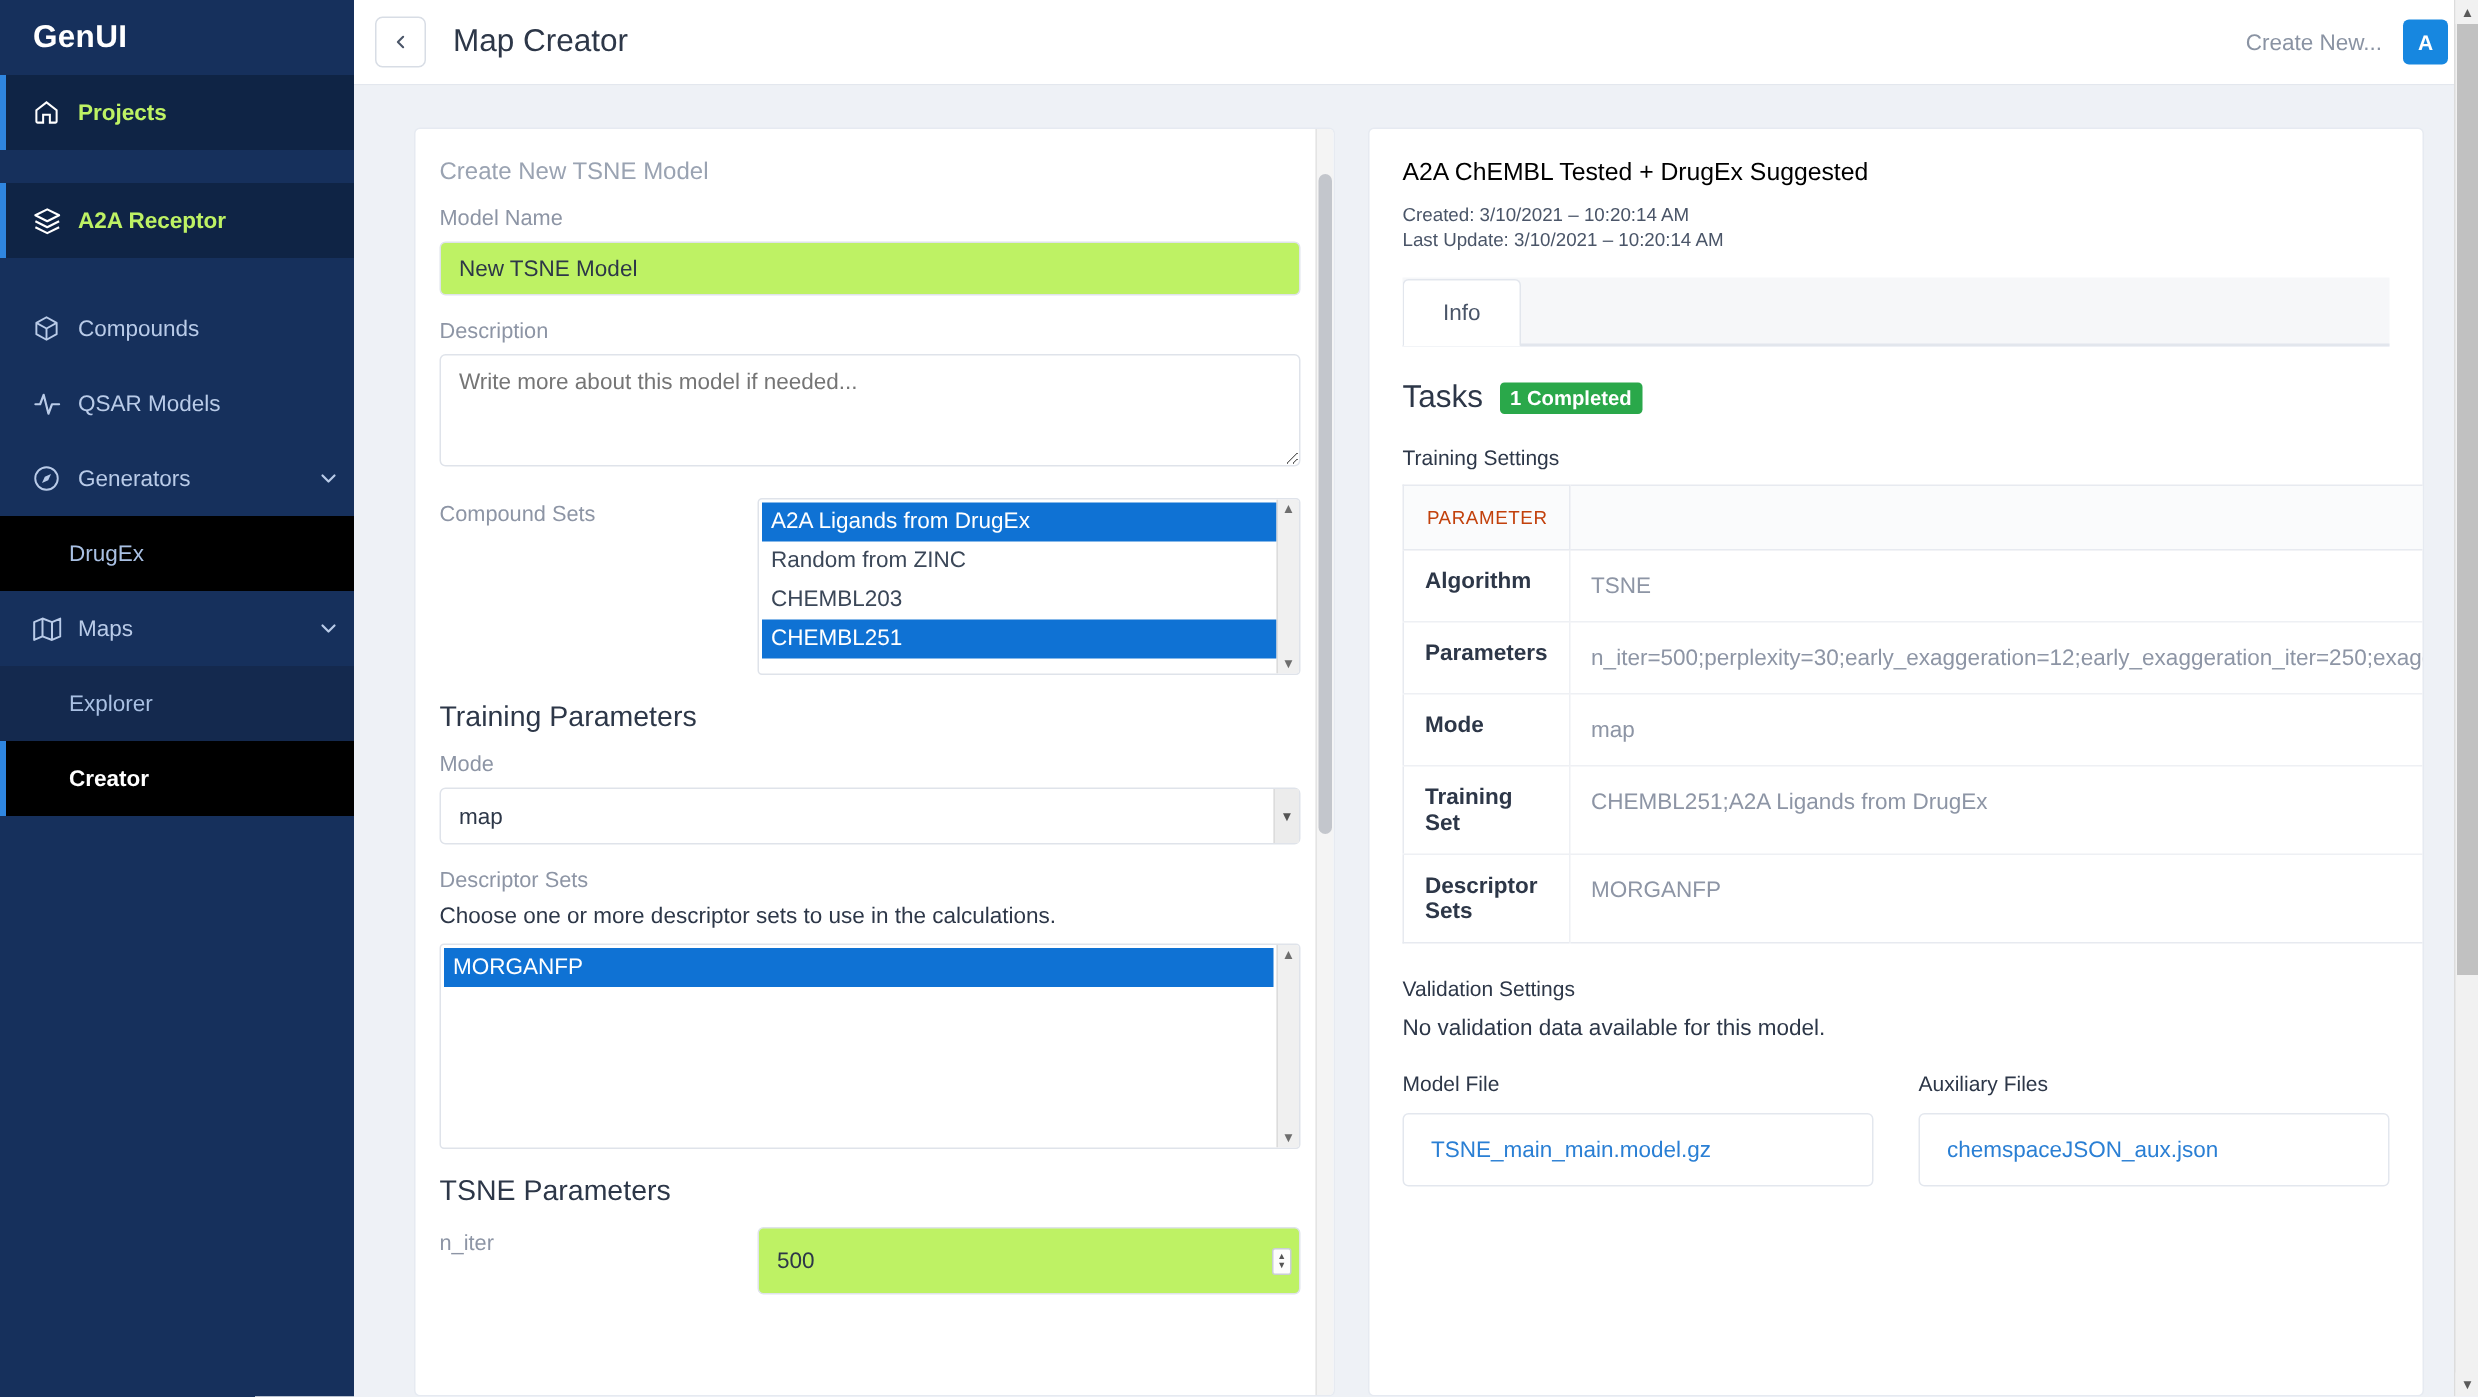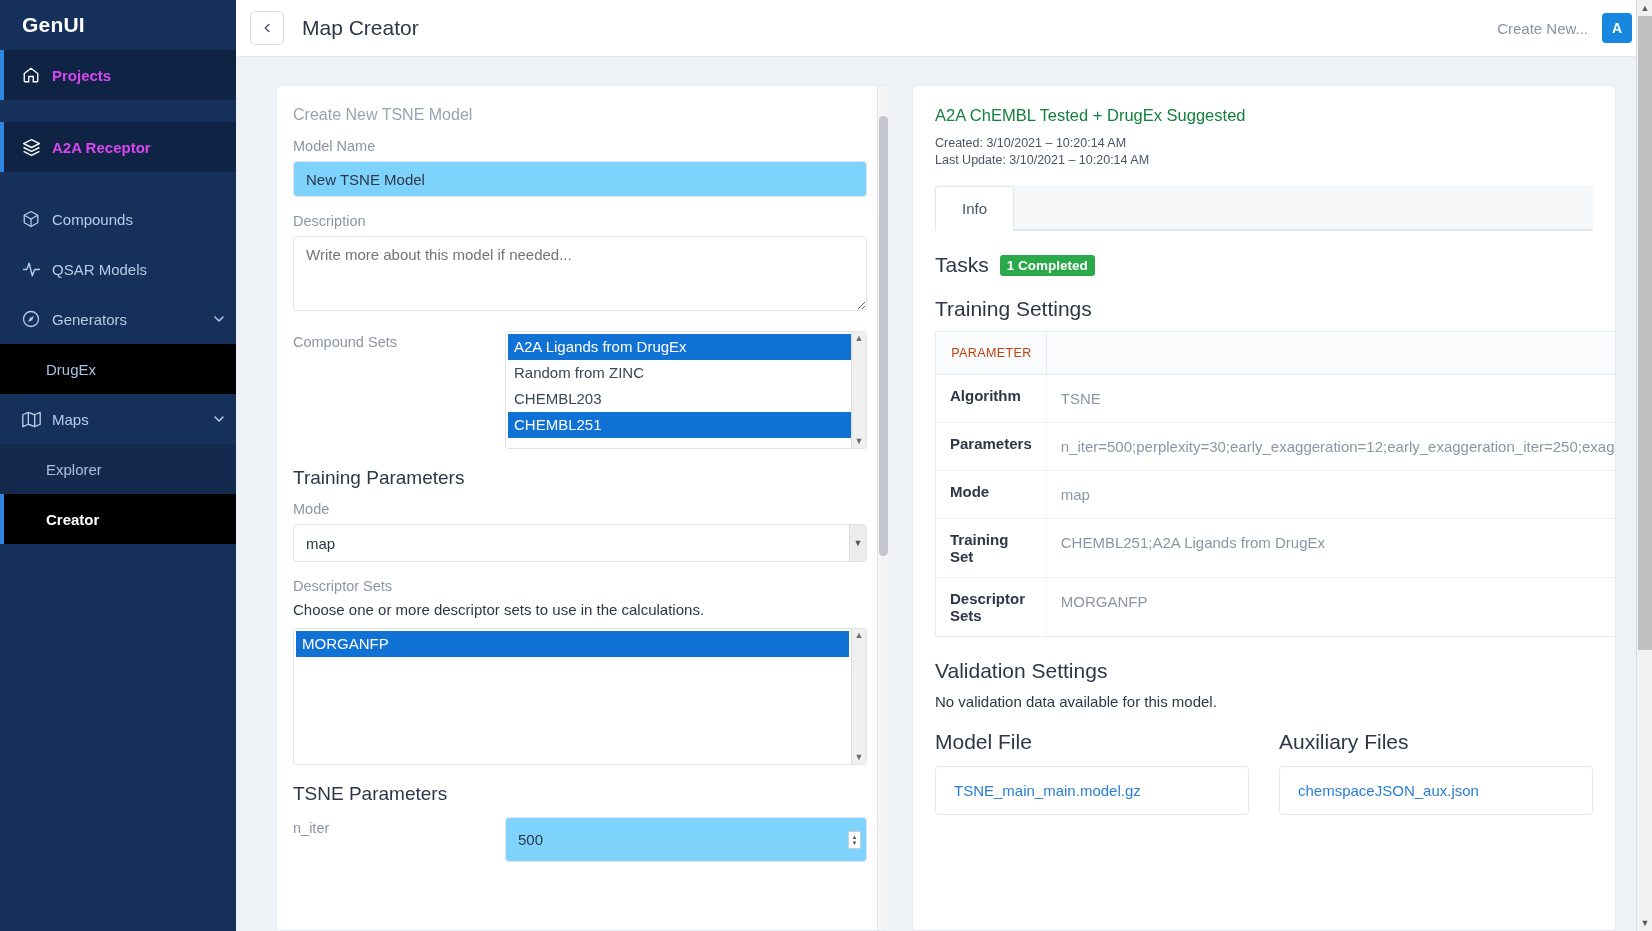--- a/index.html
+++ b/index.html
@@ -30,21 +30,21 @@
     display: flex; align-items: center;
     height: 50px;
     padding-left: 22px;
     font-size: 15px;
     color: #b9cbe8;
     cursor: pointer;
   }
   .nav-item .ico { width: 30px; flex: 0 0 30px; display: flex; align-items: center; }
   .nav-item .lbl { flex: 1; }
   .nav-item .chev { width: 34px; flex: 0 0 34px; display: flex; align-items: center; justify-content: center; }
-  .nav-top { background: #0f2445; color: #d946ef; font-weight: bold; }
+  .nav-top { background: #0f2445; color: #bef264; font-weight: bold; }
   .nav-top::before {
     content: ""; position: absolute; left: 0; top: 0; bottom: 0; width: 4px;
     background: #2f86e0;
   }
   .nav-sep { height: 1px; margin: 0 22px; background: #2a4571; }
   .nav-sep-wrap { height: 22px; display: flex; align-items: center; background:#16305c;}
   .nav-group { background: #16305c; }
   .nav-sub {
     position: relative;
     display: flex; align-items: center;
@@ -91,21 +91,21 @@
   .card-left { flex: 0 0 614px; height: 846px; overflow: hidden; }
   .card-right { flex: 1; height: 846px; overflow: hidden; }
 
   .form-inner { padding: 20px 22px 0 16px; }
 
   .form-legend { font-size: 16px; color: #9aa3b2; margin-bottom: 14px; padding-left: 0; }
   .f-label { font-size: 14.5px; color: #8d95a5; margin-bottom: 7px; }
   .f-input {
     width: 100%; height: 36px; border: 1px solid #dfe3ea; border-radius: 4px;
     padding: 0 12px; font-size: 15px; color: #2d3748; outline: none;
-    font-family: "Liberation Sans", sans-serif; background: #7dd3fc;
+    font-family: "Liberation Sans", sans-serif; background: #bef264;
   }
   .f-input::placeholder { color: #9aa3b2; }
   .f-textarea {
     width: 100%; height: 75px; border: 1px solid #dfe3ea; border-radius: 4px;
     padding: 9px 12px; font-size: 15px; color: #9aa3b2; outline: none; resize: vertical;
     font-family: "Liberation Sans", sans-serif; background: #fff;
   }
   .f-row { margin-bottom: 16px; }
 
   .fld-inline { display: flex; align-items: flex-start; margin-bottom: 14px; }
@@ -158,33 +158,33 @@
   .panel-scroll {
     position: absolute; right: 0; top: 0; width: 12px; height: 100%;
     background: #f4f4f4; border-left: 1px solid #e4e4e4;
   }
   .panel-thumb {
     position: absolute; left: 1px; width: 9px; border-radius: 5px; background: #c3c6cc;
   }
 
   
   .r-inner { padding: 20px 22px 0 22px; }
-  .r-title { font-size: 16.5px; color: #15803d; margin-bottom: 10px; }
+  .r-title { font-size: 16.5px; color: #000000; margin-bottom: 10px; }
   .r-meta { font-size: 12.5px; color: #4a5568; line-height: 17px; margin-bottom: 16px; }
   .tabs { display: flex; border-bottom: 1px solid #e2e6ed; background: #f6f7f9; }
   .tab {
     padding: 13px 26px; font-size: 15px; color: #4a5568; cursor: pointer;
     background: #ffffff; border: 1px solid #e2e6ed; border-bottom: 1px solid #ffffff;
     border-radius: 4px 4px 0 0; position: relative; top: 1px;
   }
   .tabs-filler { flex: 1; border-bottom: 1px solid #e2e6ed; }
   .tab-body { padding: 22px 0 0 0; }
   .h-tasks { font-size: 21px; color: #2d3748; display: flex; align-items: center; gap: 11px; margin-bottom: 20px; }
   .badge { background: #2aa84a; color: #fff; font-size: 13.5px; font-weight: bold; padding: 3px 7px; border-radius: 3px; }
-  .h-sec { font-size: 21px; color: #2d3748; margin-bottom: 10px; }
+  .h-sec { font-size: 14px; color: #2d3748; margin-bottom: 10px; }
 
   table.settings { width: 100%; border-collapse: collapse; border: 1px solid #e7eaf0; margin-bottom: 22px; }
   table.settings th {
     text-align: right; font-size: 12.5px; font-weight: normal; letter-spacing: .4px;
     color: #c2410c; padding: 14px 14px; background: #fafbfc; border-bottom: 1px solid #e7eaf0;
   }
   table.settings td { padding: 12px 14px; font-size: 15px; border-bottom: 1px solid #eef0f4; vertical-align: top; }
   table.settings tr:last-child td { border-bottom: none; }
   table.settings td.p { color: #2d3748; font-weight: bold; width: 150px; border-right: 1px solid #eef0f4; }
   table.settings td.v { color: #8d95a5; line-height: 23px; }

